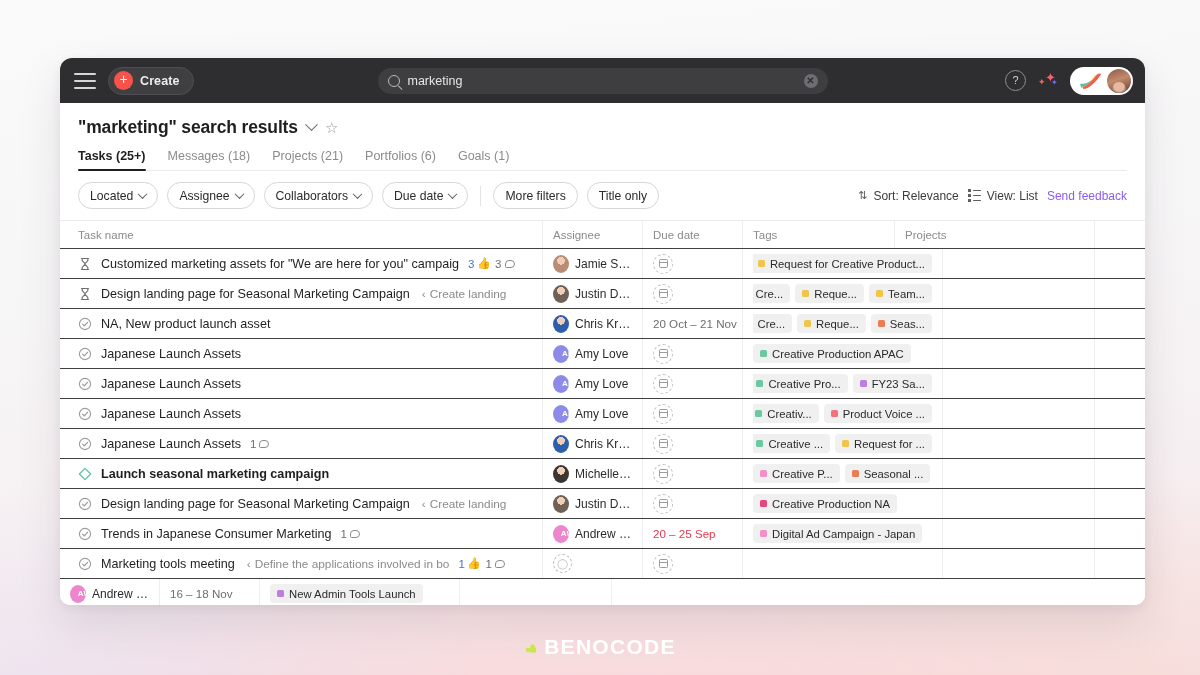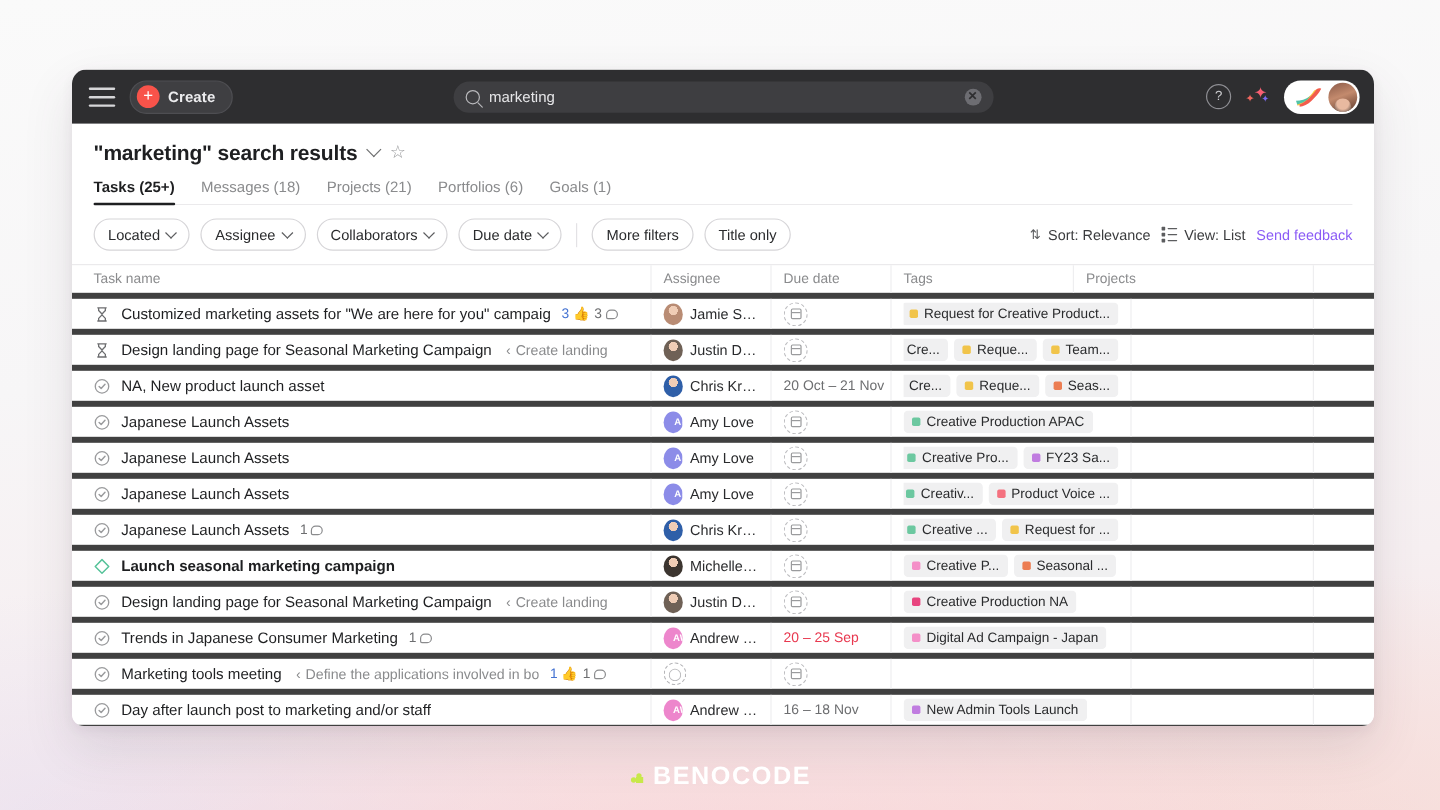--- a/index.html
+++ b/index.html
@@ -118,21 +118,21 @@
   .sorticon { font-size: 11px; color: #5c5d5f; }
   .viewicon { display:flex; flex-direction:column; gap:2px; }
   .viewicon i { display:flex; align-items:center; gap:2px; }
   .viewicon i::before { content:""; width:3px; height:3px; background:#5c5d5f; border-radius:.5px; }
   .viewicon i::after { content:""; width:8px; height:1.6px; background:#5c5d5f; border-radius:1px; }
   .feedback { font-size: 12px; color: #8b5cf6; cursor: pointer; white-space: nowrap; }
 
   
   .tablewrap { border-top: 1px solid #ebeaec; background: #fff; }
   .trow { display: flex; height: 30px; align-items: stretch;
-    border-bottom: 5px solid #404040; }
+    border-bottom: 1px solid #404040; }
   .trow.head { height: 28px; }
   .cell { display: flex; align-items: center; padding: 0 10px;
     border-right: 1px solid #eeeef0; overflow: hidden; }
   .c-name { width: 483px; padding-left: 18px; }
   .c-assignee { width: 100px; }
   .c-due { width: 100px; }
   .c-projects { width: 200px; }
   .c-tags { width: 152px; }
   .c-extra { width: 50px; border-right: none; }
   .hcell { font-size: 11.5px; color: #8a8b8d; }
@@ -639,27 +639,20 @@
               <span class="cal-glyph"></span>
             </span>
           </div>
           <div class="cell c-projects">
             <span class="chips"></span>
           </div>
           <div class="cell c-tags"></div>
           <div class="cell c-extra"></div>
         </div>
         <div class="trow">
-          <div class="cell c-name">
-            <svg class="taskicon" viewBox="0 0 14 14">
-              <circle cx="7" cy="7" r="5.6" fill="none" stroke="#9a9b9d" stroke-width="1.1"></circle>
-              <path d="M4.6 7.1 6.3 8.8 9.5 5.3" fill="none" stroke="#9a9b9d" stroke-width="1.2" stroke-linecap="round" stroke-linejoin="round"></path>
-            </svg>
-            <span class="tname">Day after launch post to marketing and/or staff</span>
-          </div>
           <div class="cell c-assignee">
             <div class="ava" style="background:#ed86cc">AW</div>
             <span class="aname">Andrew We...</span>
           </div>
           <div class="cell c-due">
             <span class="duetext">16 – 18 Nov</span>
           </div>
           <div class="cell c-projects">
             <span class="chips">
               <span class="chip">

